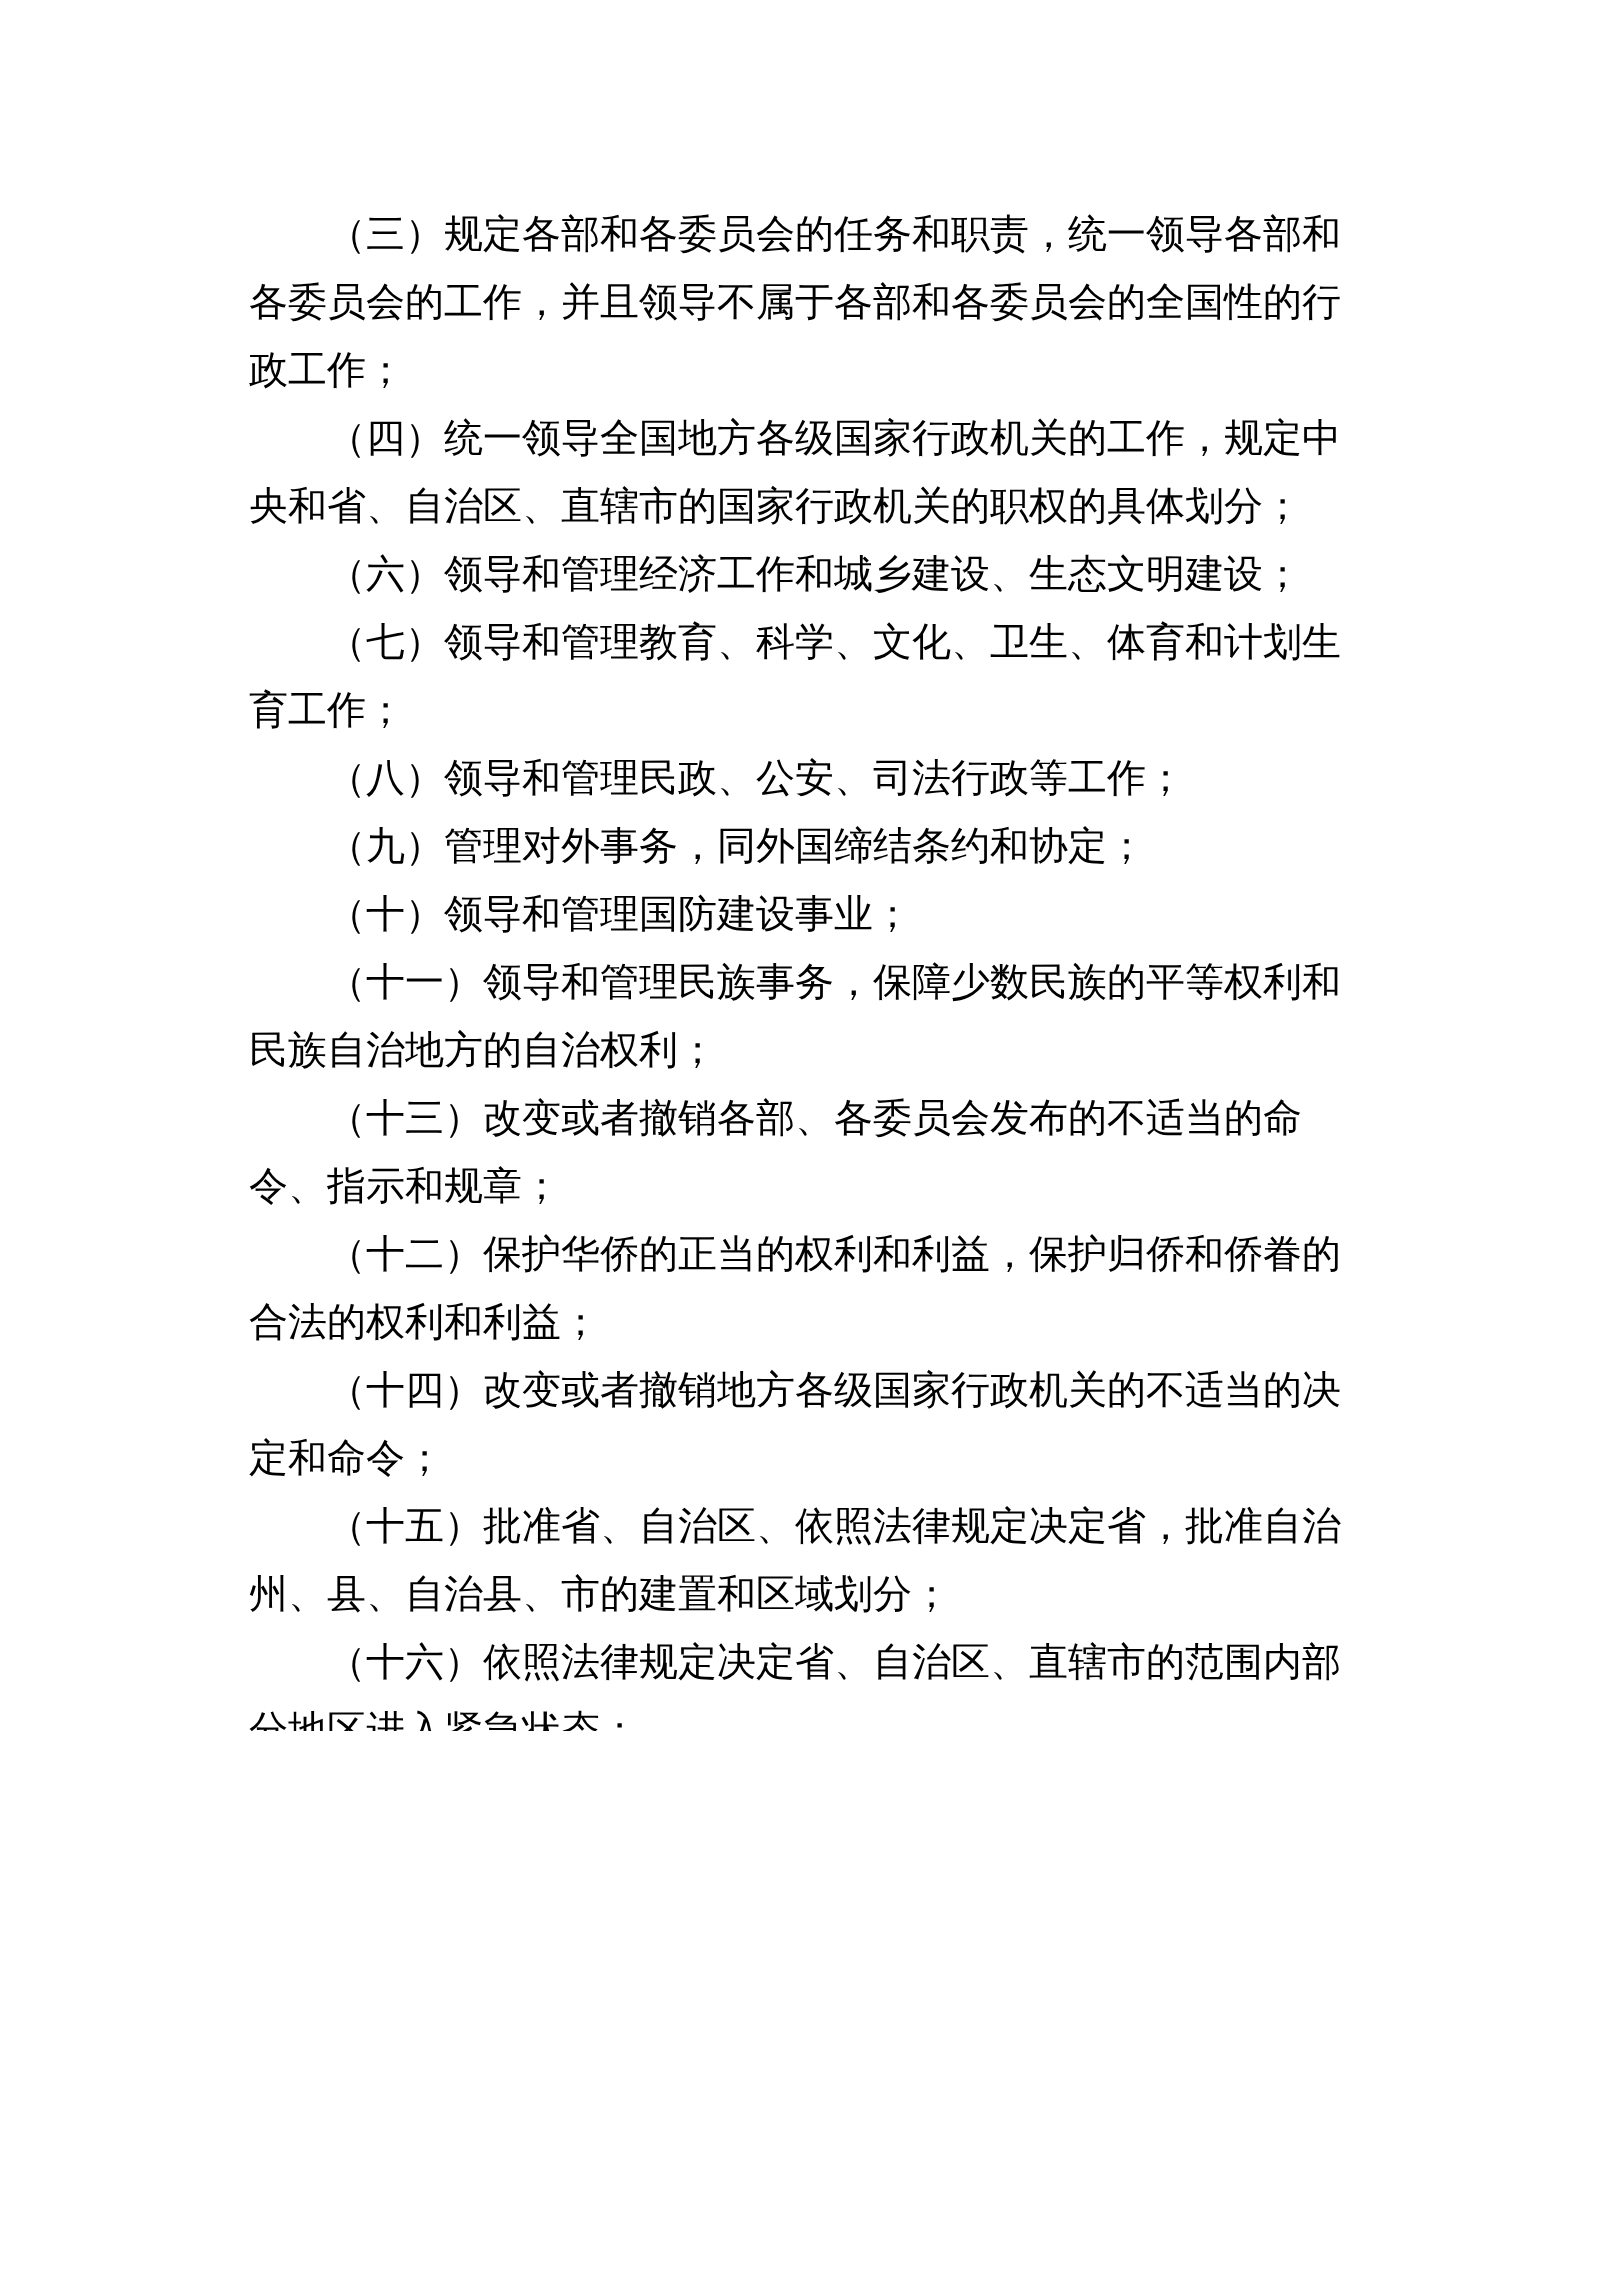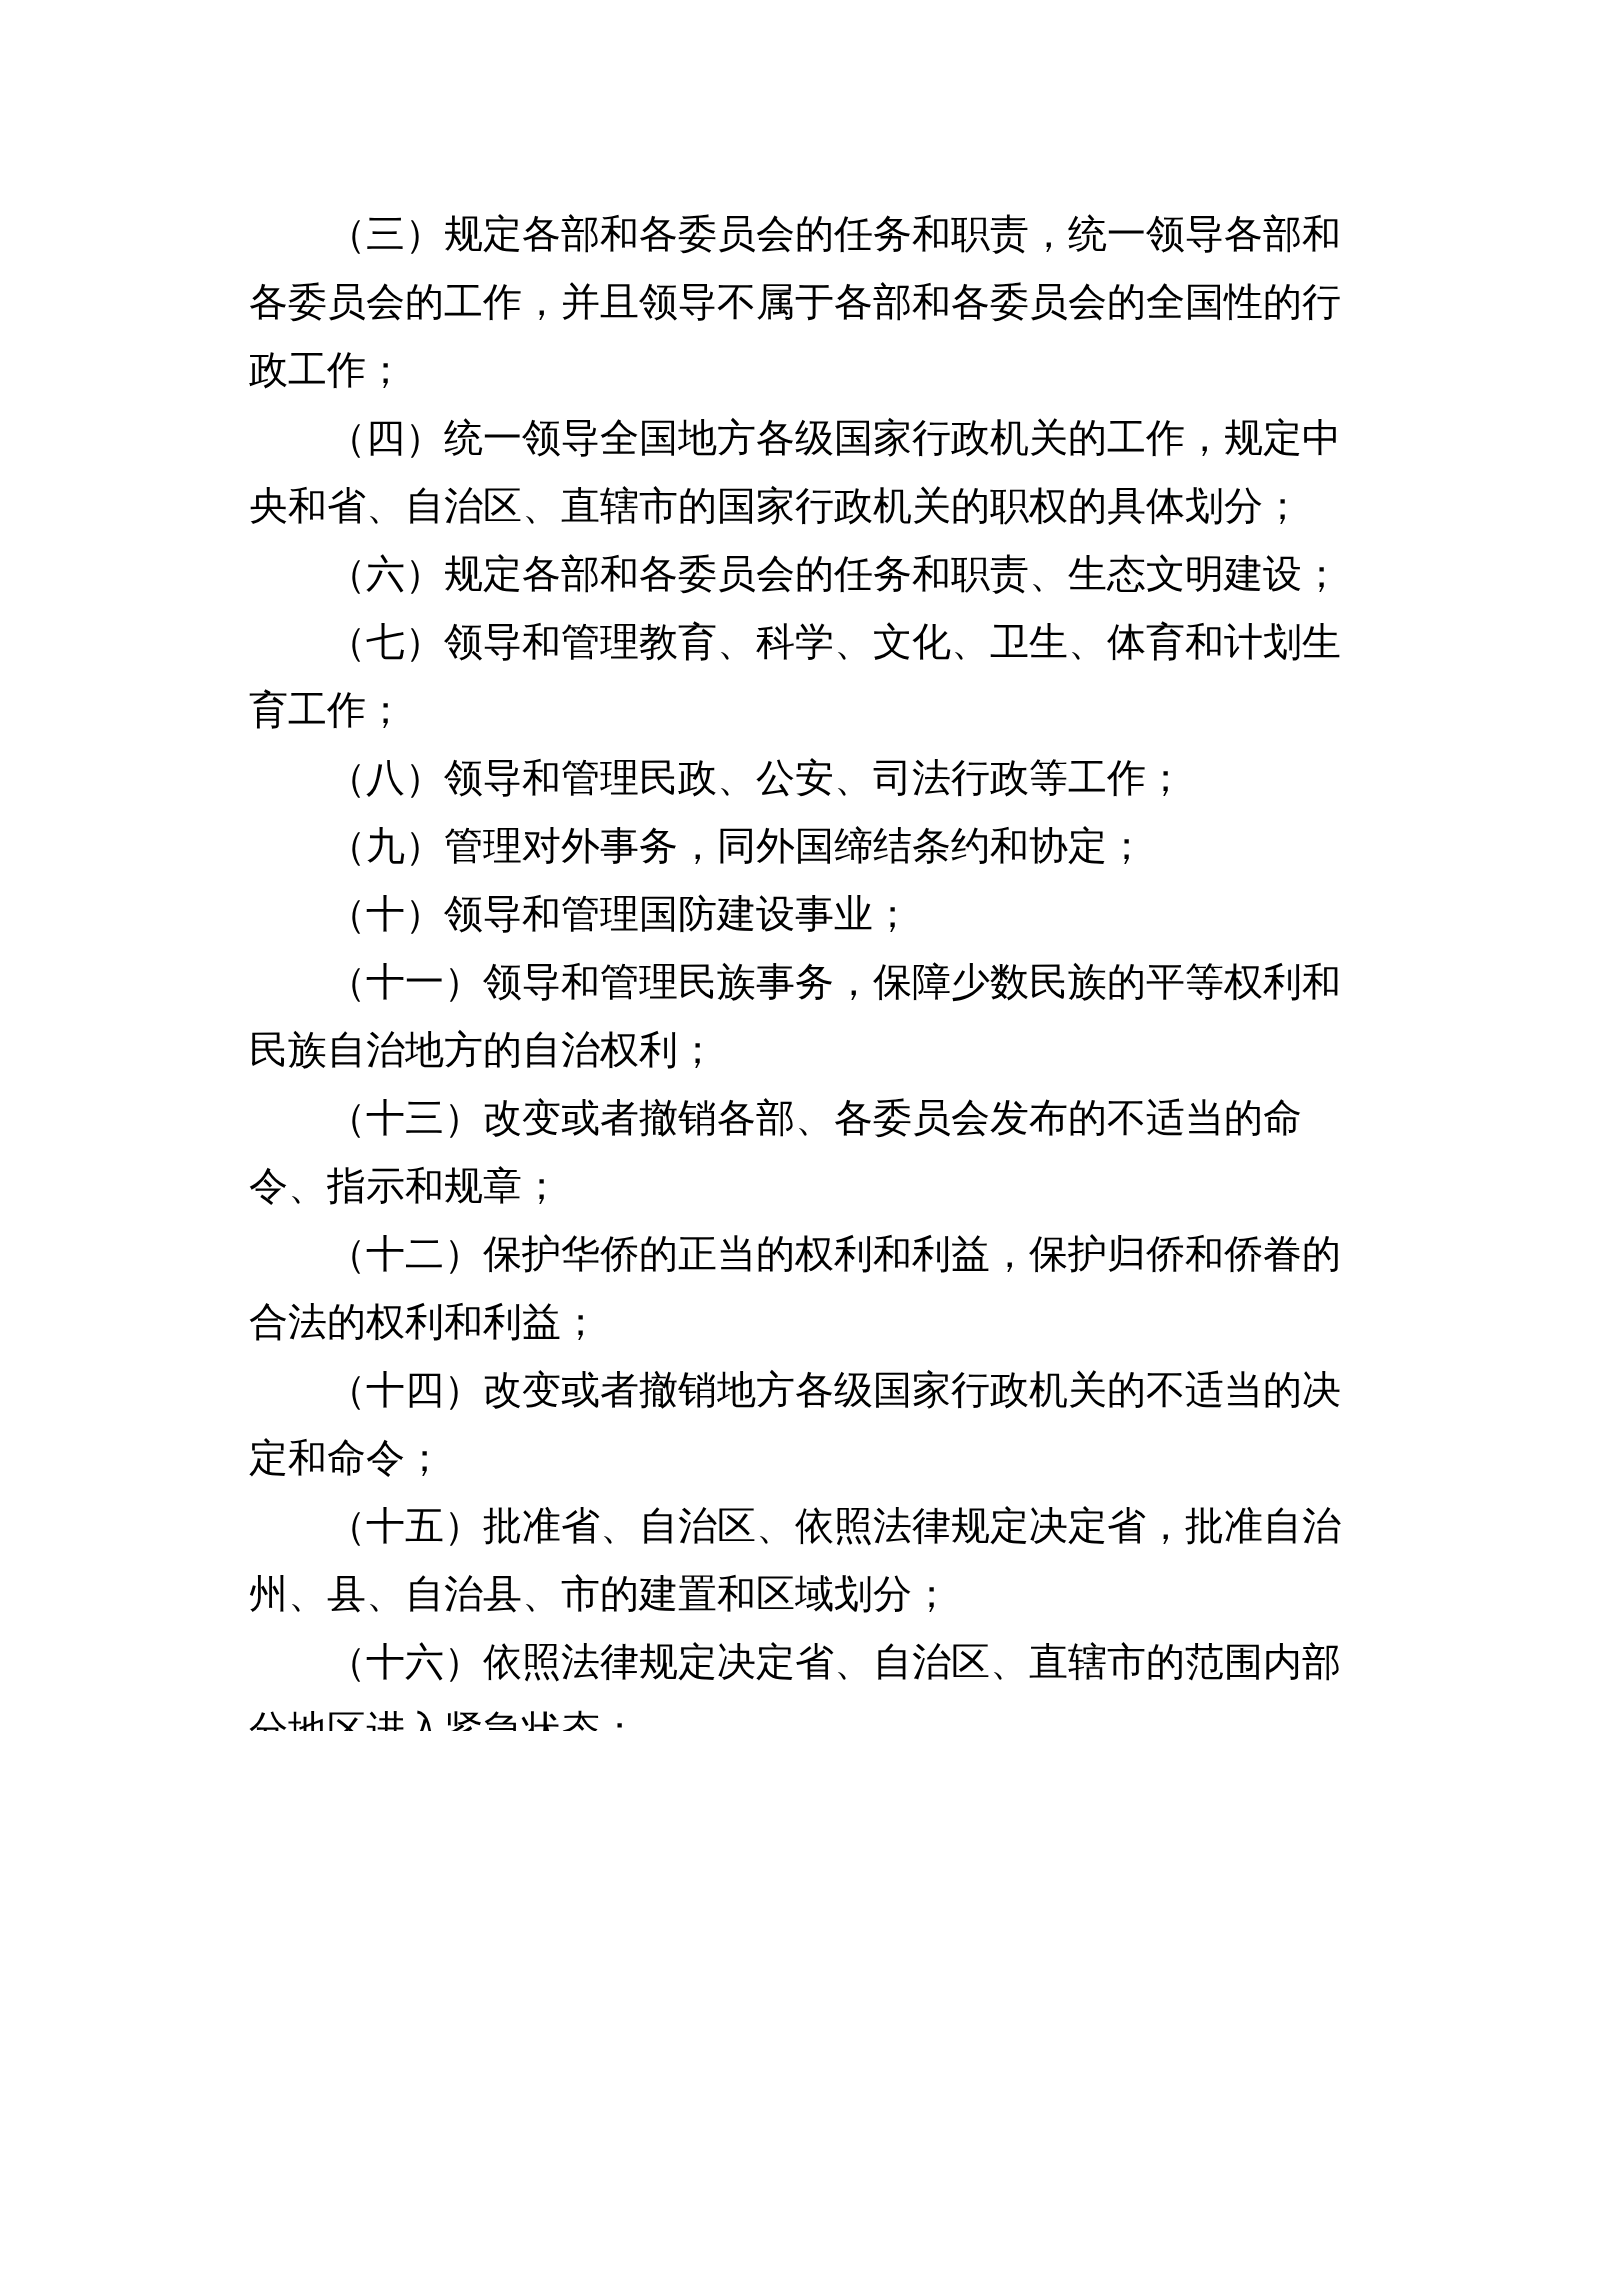--- a/index.html
+++ b/index.html
@@ -33,21 +33,21 @@
     text-indent: 2em;
   }
 </style>
 </head>
 <body>
 
 <div class="page">
   <div class="text-block">
     <p>（三）规定各部和各委员会的任务和职责，统一领导各部和各委员会的工作，并且领导不属于各部和各委员会的全国性的行政工作；</p>
     <p>（四）统一领导全国地方各级国家行政机关的工作，规定中央和省、自治区、直辖市的国家行政机关的职权的具体划分；</p>
-    <p>（六）规定各部和各委员会的任务和职责、生态文明建设；</p>
+    <p>（六）领导和管理经济工作和城乡建设、生态文明建设；</p>
     <p>（七）领导和管理教育、科学、文化、卫生、体育和计划生育工作；</p>
     <p>（八）领导和管理民政、公安、司法行政等工作；</p>
     <p>（九）管理对外事务，同外国缔结条约和协定；</p>
     <p>（十）领导和管理国防建设事业；</p>
     <p>（十一）领导和管理民族事务，保障少数民族的平等权利和民族自治地方的自治权利；</p>
     <p>（十三）改变或者撤销各部、各委员会发布的不适当的命令、指示和规章；</p>
     <p>（十二）保护华侨的正当的权利和利益，保护归侨和侨眷的合法的权利和利益；</p>
     <p>（十四）改变或者撤销地方各级国家行政机关的不适当的决定和命令；</p>
     <p>（十五）批准省、自治区、依照法律规定决定省，批准自治州、县、自治县、市的建置和区域划分；</p>
     <p>（十六）依照法律规定决定省、自治区、直辖市的范围内部分地区进入紧急状态；</p>

